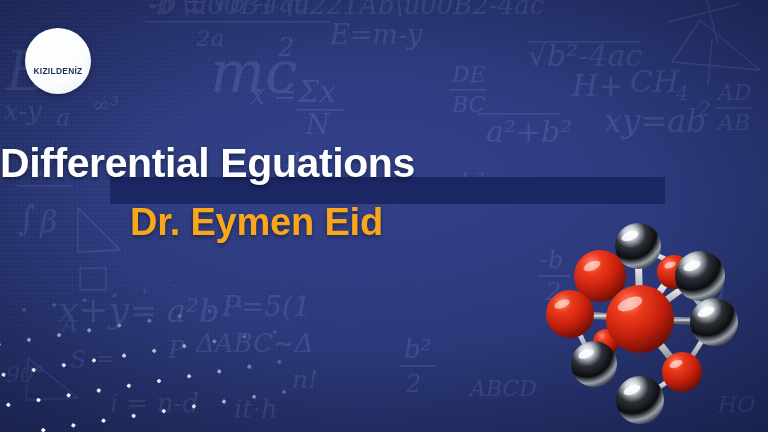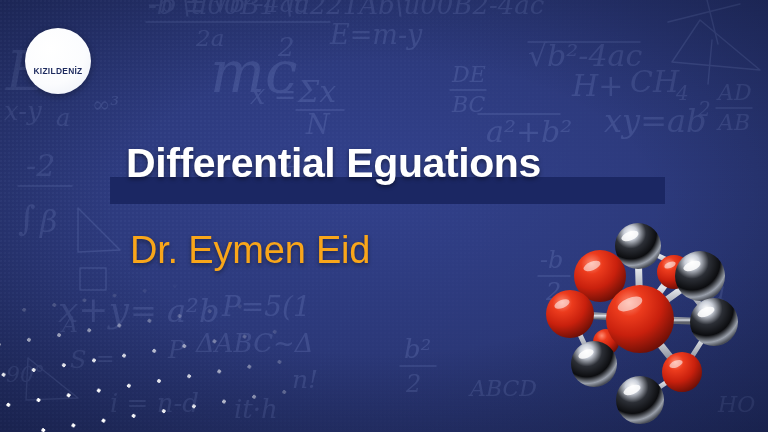--- a/index.html
+++ b/index.html
@@ -120,34 +120,33 @@
     width:768px;
   }
   .title-band {
     position:absolute;
     left:110px; top:34px;
     width:555px; height:27px;
     background:#1b2763;
   }
   .title {
     position:relative;
-    margin-left:126px;
     font-size:41px;
     font-weight:bold;
     color:#ffffff;
     letter-spacing:-0.4px;
     line-height:1.0;
     text-shadow:0 2px 4px rgba(0,0,0,0.45);
     white-space:nowrap;
   }
   .subtitle {
     position:absolute;
-    left:130px; top:88px;
+    left:130px; top:60px;
     font-size:38px;
-    font-weight:normal;
+    font-weight:bold;
     color:#f9a61a;
     letter-spacing:-0.2px;
     line-height:1.0;
     text-shadow:0 2px 4px rgba(0,0,0,0.40);
     white-space:nowrap;
   }
 
   
   .molecule {
     position:absolute;

